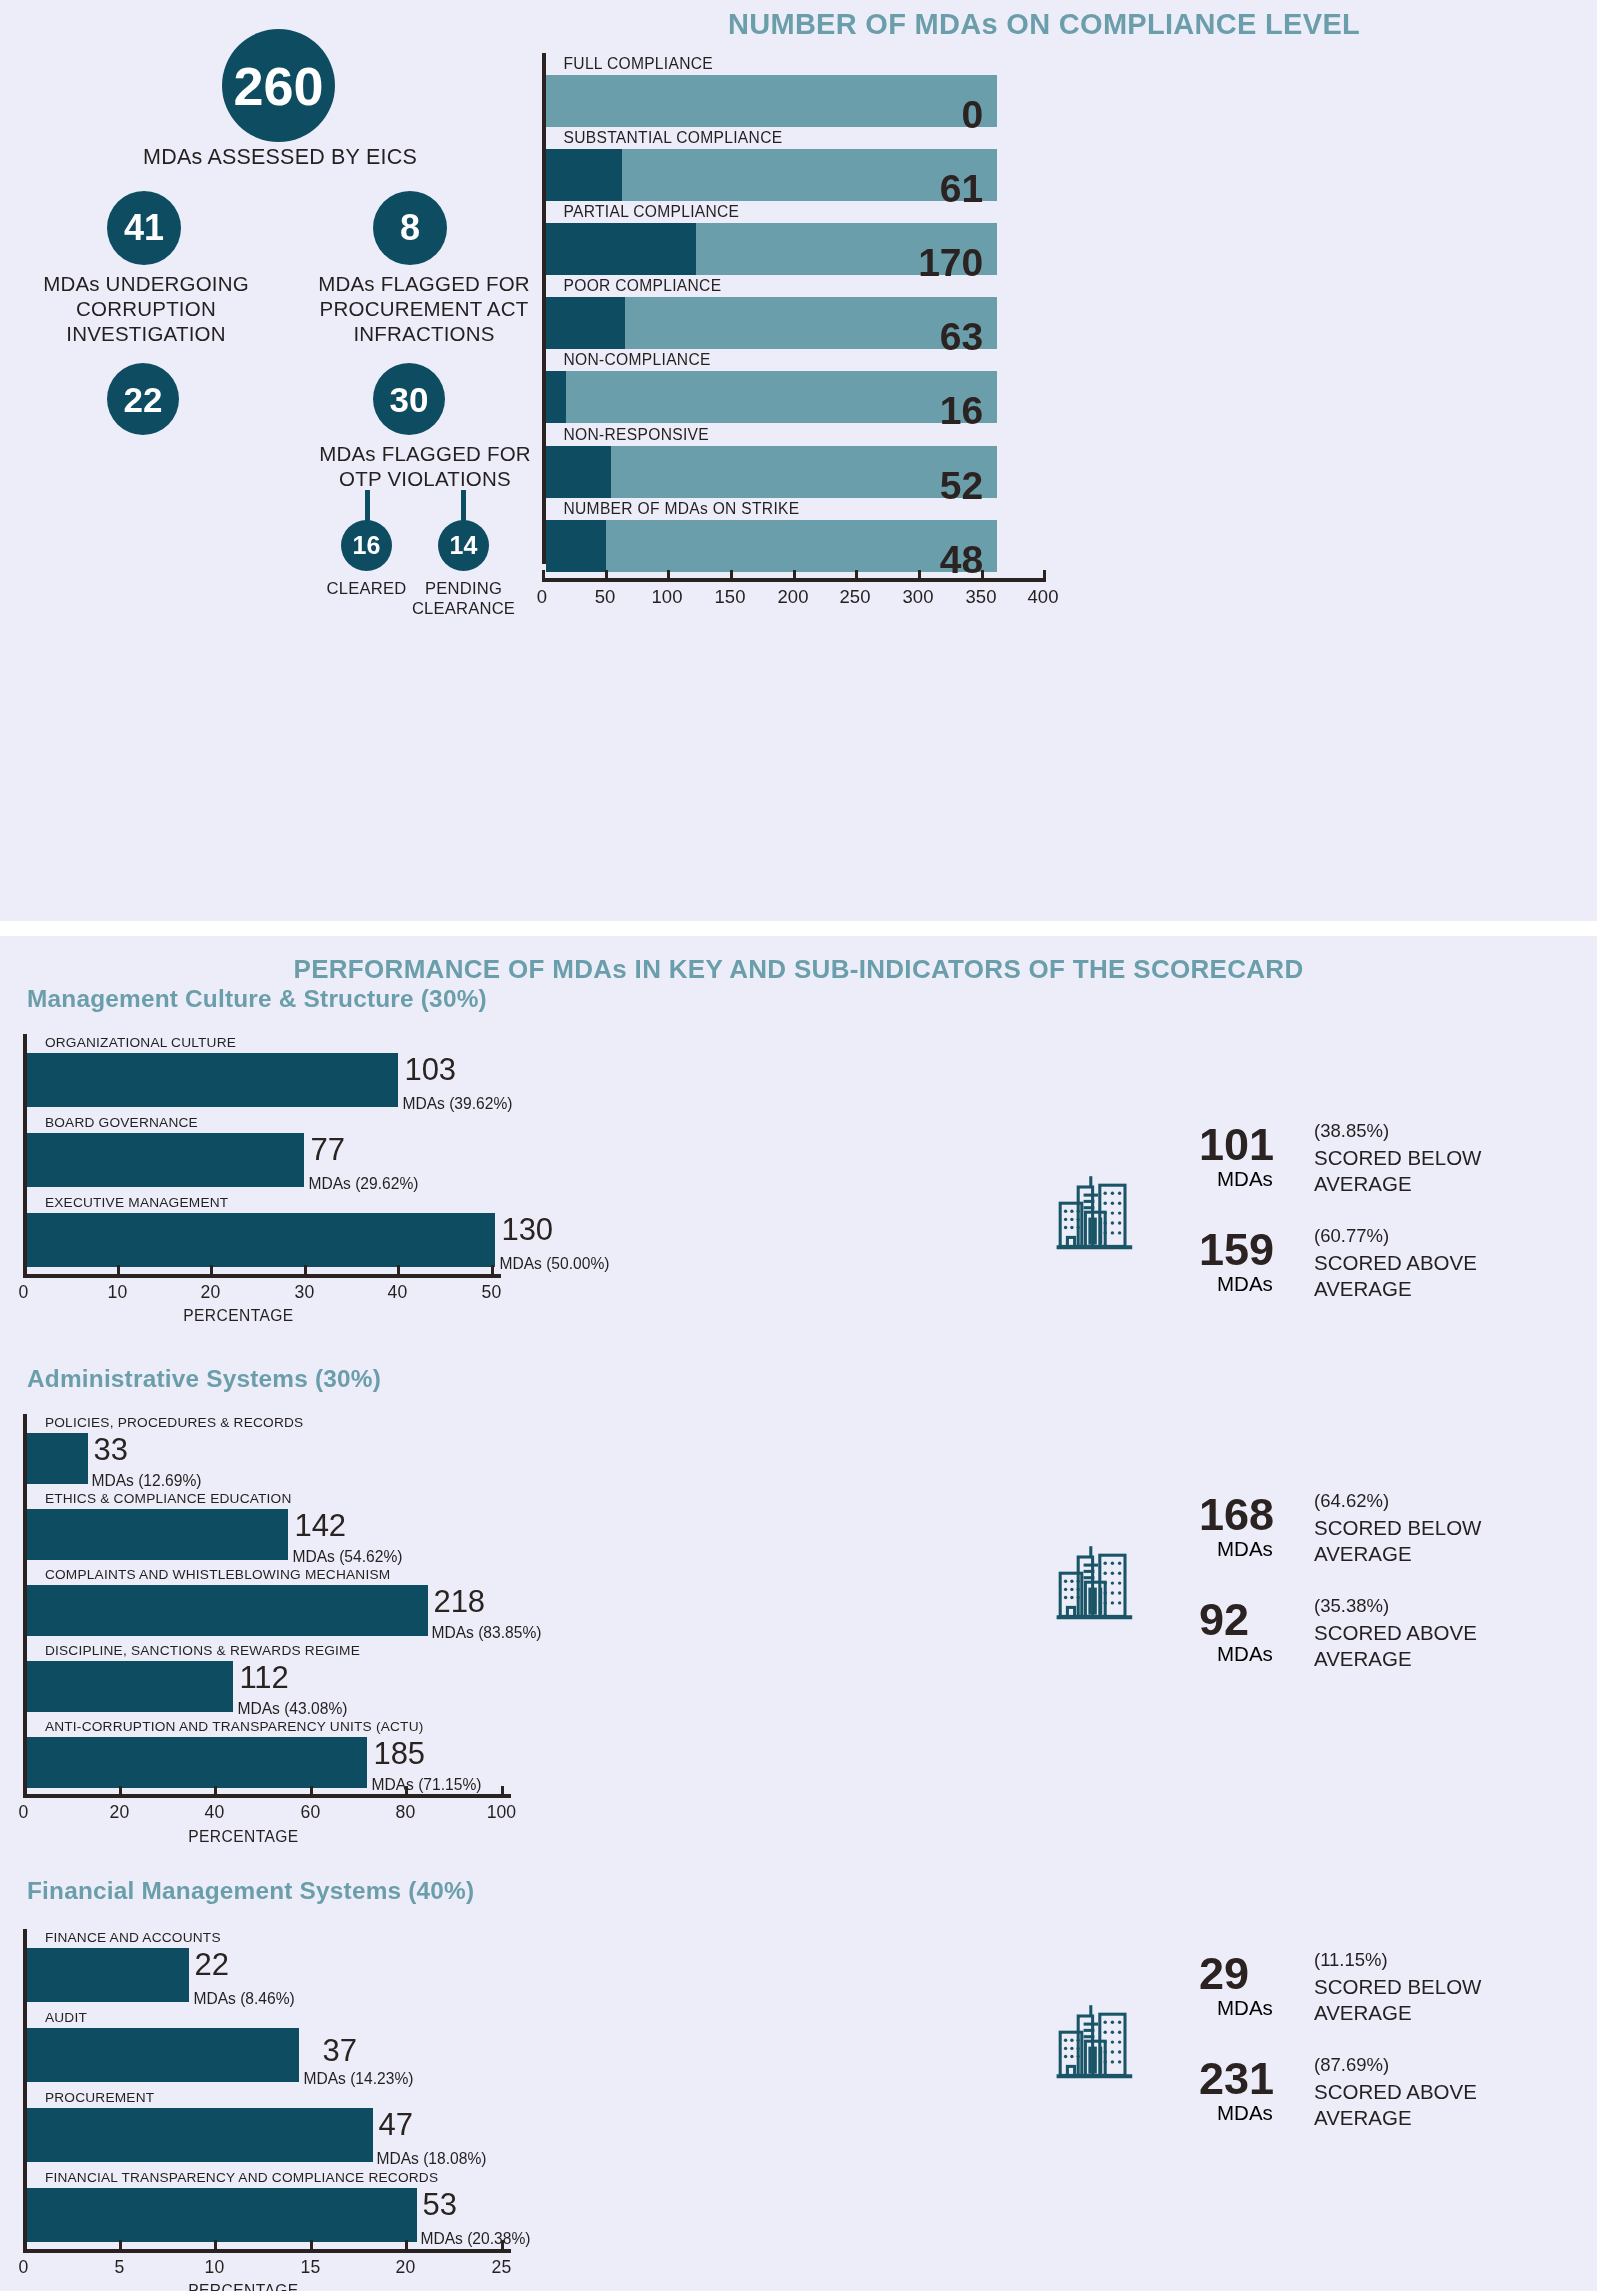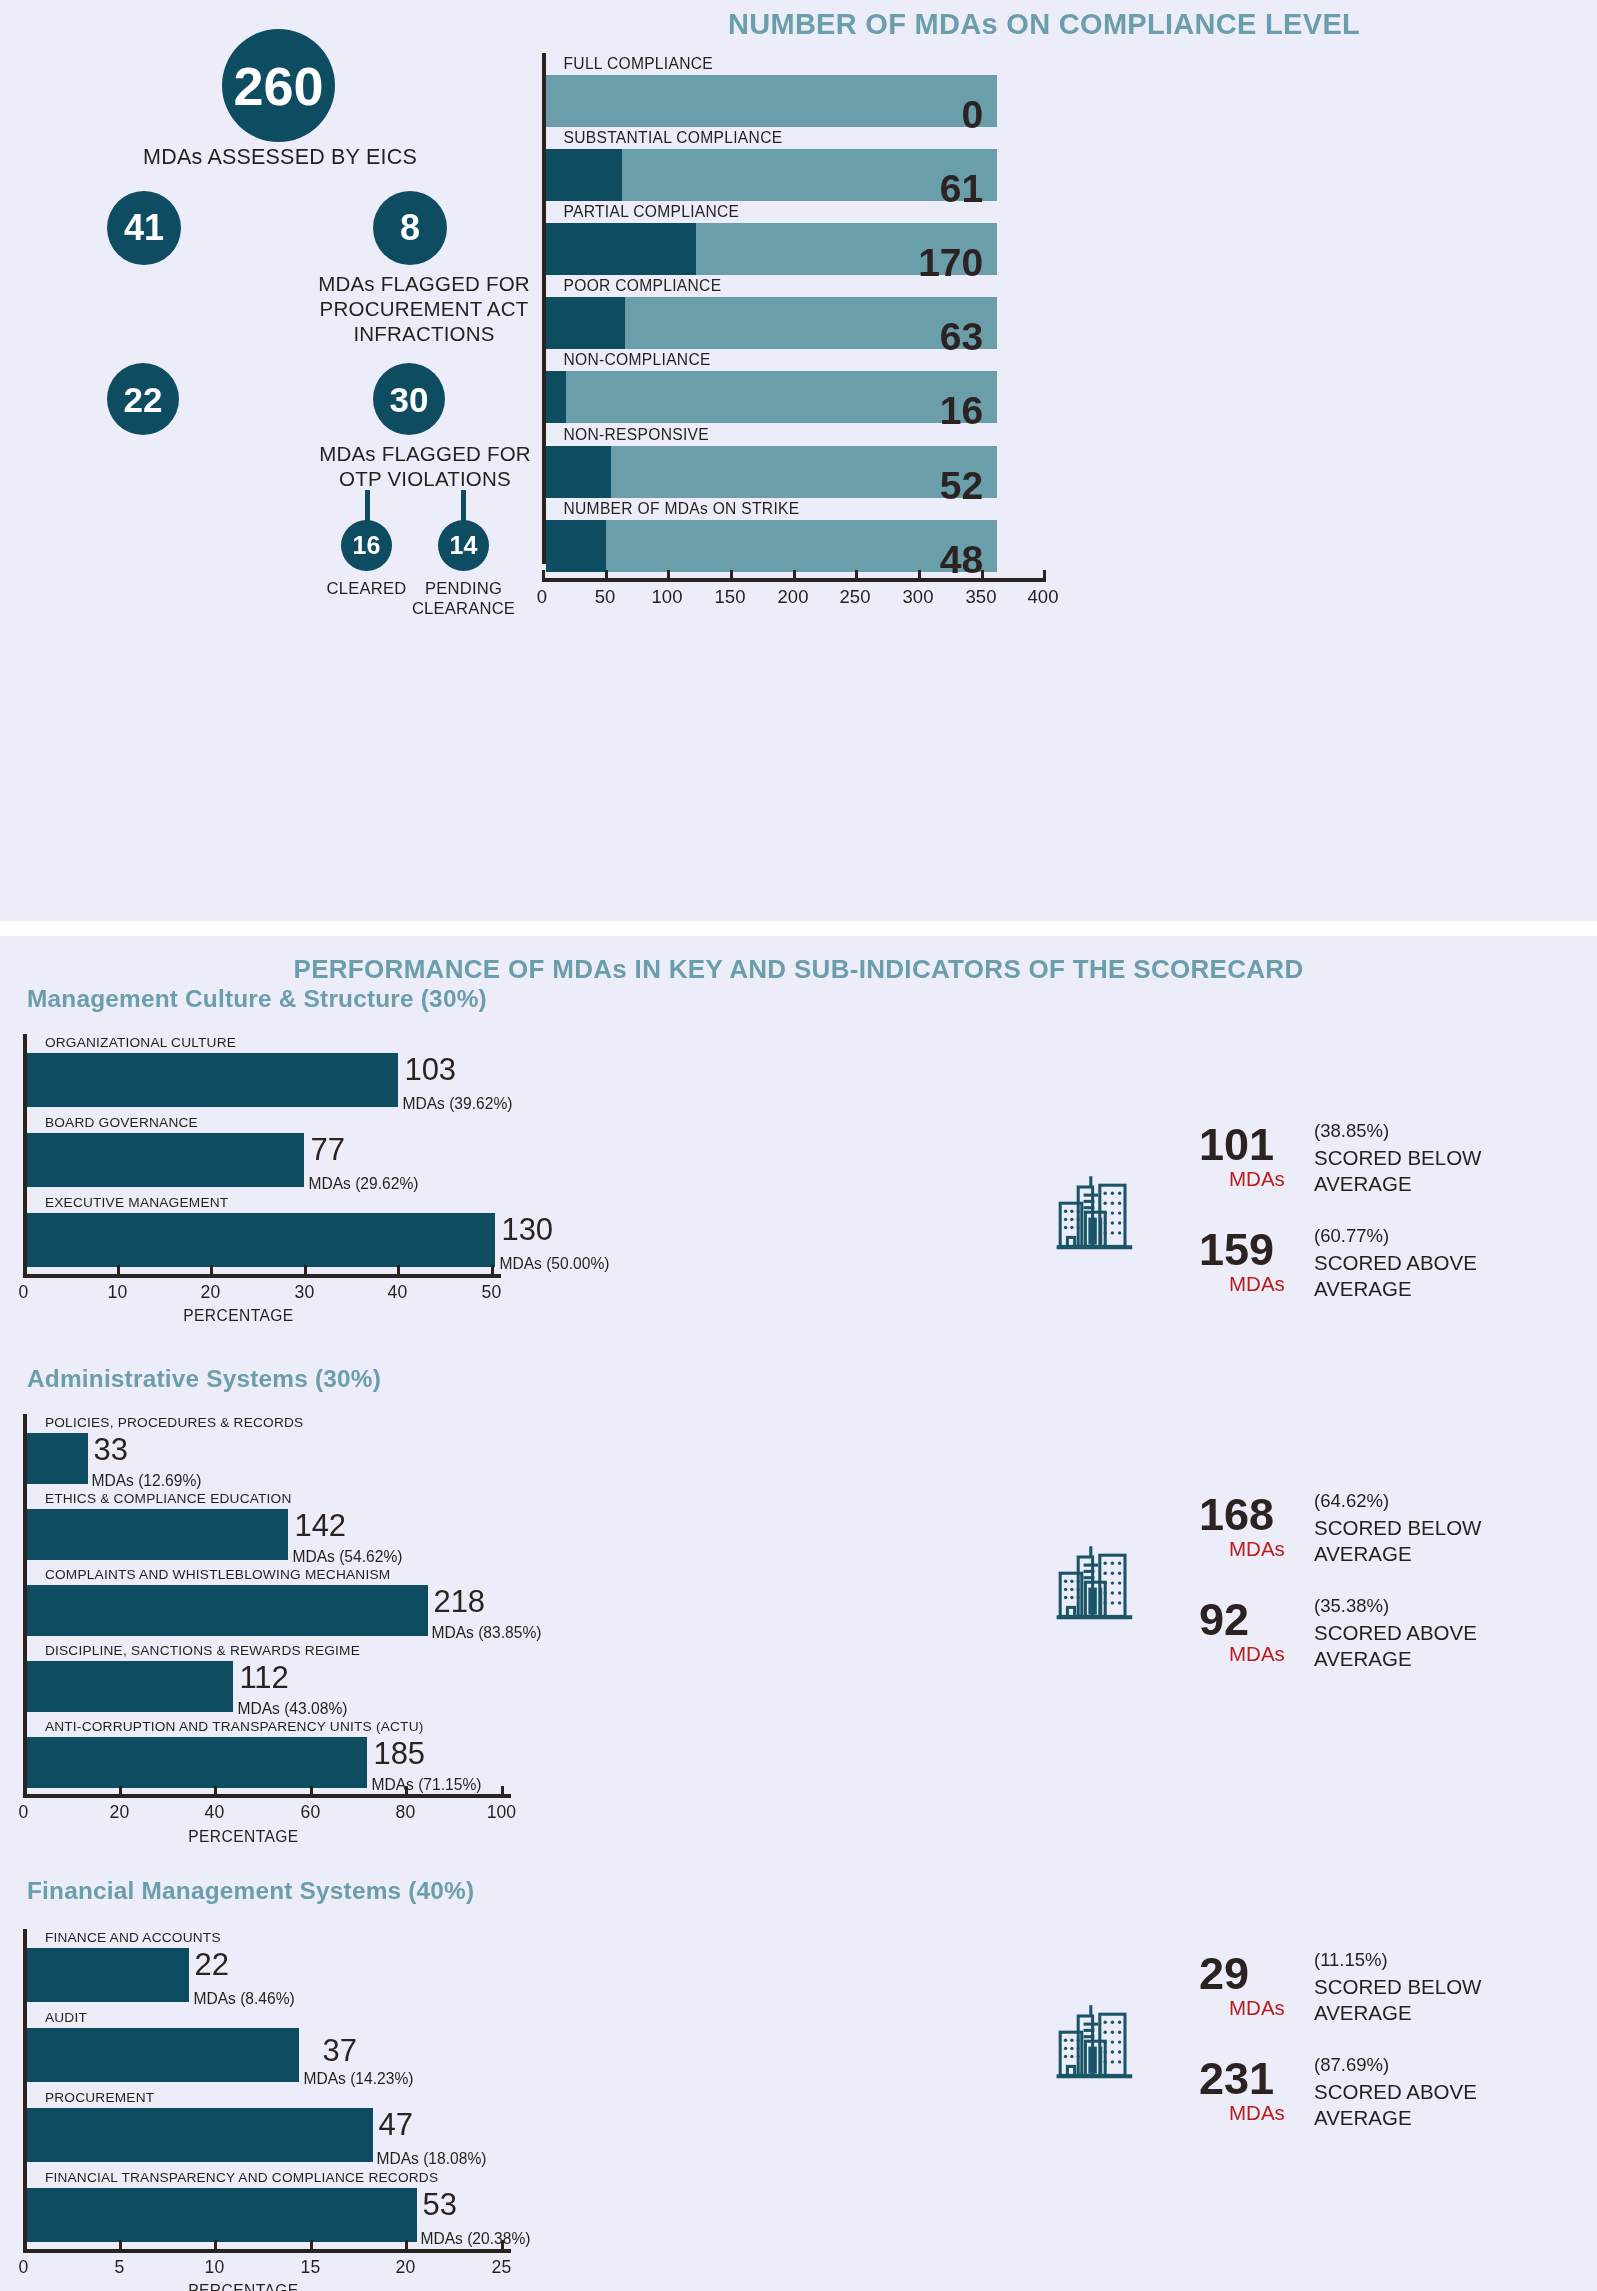--- a/index.html
+++ b/index.html
@@ -102,39 +102,40 @@
   .ssub{position:absolute;font-size:15.6px;color:#241f20;line-height:1;white-space:nowrap;}
   .sxline{position:absolute;height:3.9px;background:#2b2322;}
   .stick{position:absolute;width:2.9px;height:10.7px;background:#2b2322;}
   .stlab{position:absolute;font-size:17.6px;color:#241f20;transform:translateX(-50%);}
   .saxname{position:absolute;font-size:15.6px;color:#241f20;letter-spacing:0.4px;transform:translateX(-50%);}
 
   
   .statblk{position:absolute;}
   .bld-icon{position:absolute;left:0;}
   .stat-num{position:absolute;font-size:45px;font-weight:bold;color:#2b2322;line-height:1;}
-  .stat-mdas{position:absolute;font-size:20.5px;color:#b91c1c;line-height:1;margin-left:12px;}
+  .stat-mdas{position:absolute;font-size:20.5px;color:#000000;line-height:1;}
   .stat-pct{position:absolute;font-size:18.5px;color:#241f20;line-height:1;}
   .stat-txt{position:absolute;font-size:20.5px;color:#241f20;line-height:1.28;}
 
   #footer-note{
     position:absolute;left:1081px;top:2280px;width:517px;
     font-size:10.7px;color:#9aa0c4;white-space:nowrap;overflow:hidden;
   }
 </style>
 </head>
 <body>
 
 <div class="panel" id="panel-top"></div>
 
 <div id="bubble-area">
   <div class="bubble" id="bub-260">260</div>
   <div class="bub-cap" id="cap-260">MDAs ASSESSED BY EICS</div>
 
   <div class="bubble" id="bub-41">41</div>
+  <div class="bub-cap" id="cap-41">MDAs UNDERGOING CORRUPTION INVESTIGATION</div>
 
   <div class="bubble" id="bub-8">8</div>
   <div class="bub-cap" id="cap-8">MDAs FLAGGED FOR PROCUREMENT ACT INFRACTIONS</div>
 
   <div class="bubble" id="bub-22">22</div>
 
   <div class="bubble" id="bub-30">30</div>
   <div class="bub-cap" id="cap-30">MDAs FLAGGED FOR OTP VIOLATIONS</div>
 
   <div class="stem" id="stem-16"></div>

